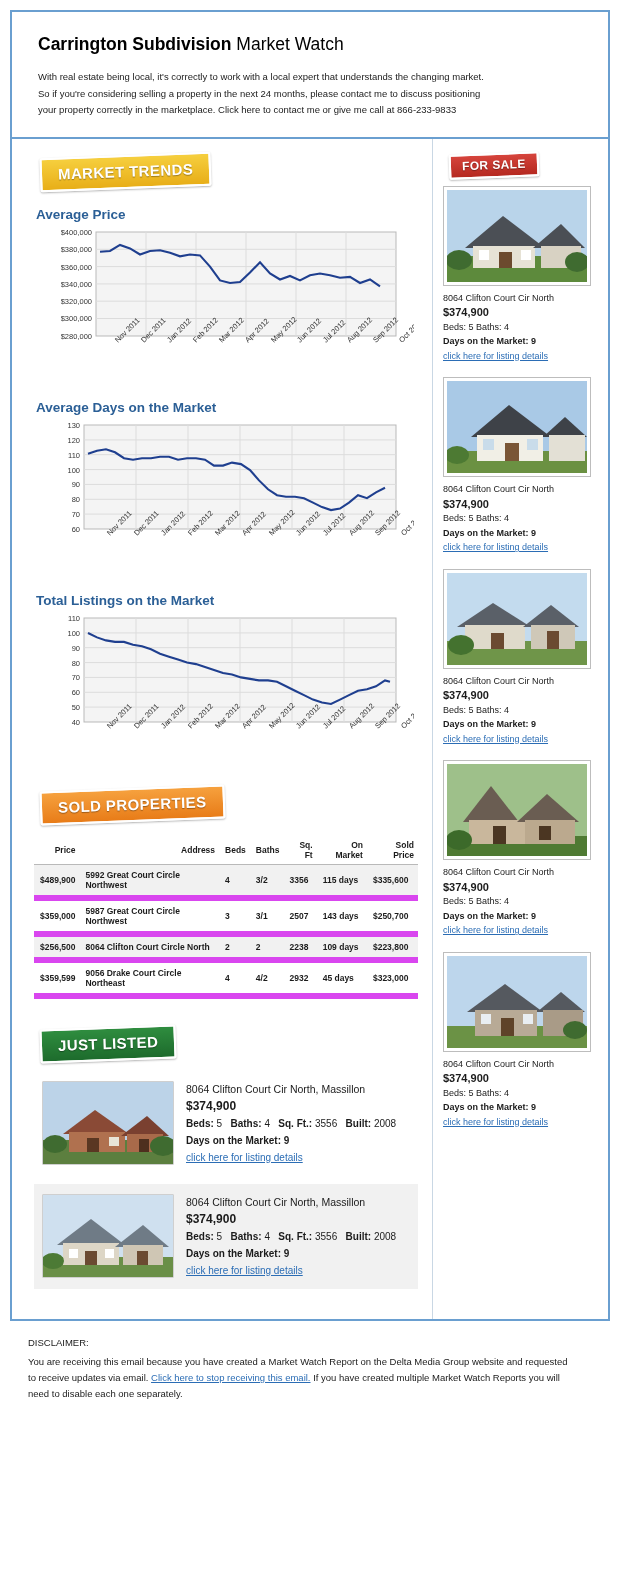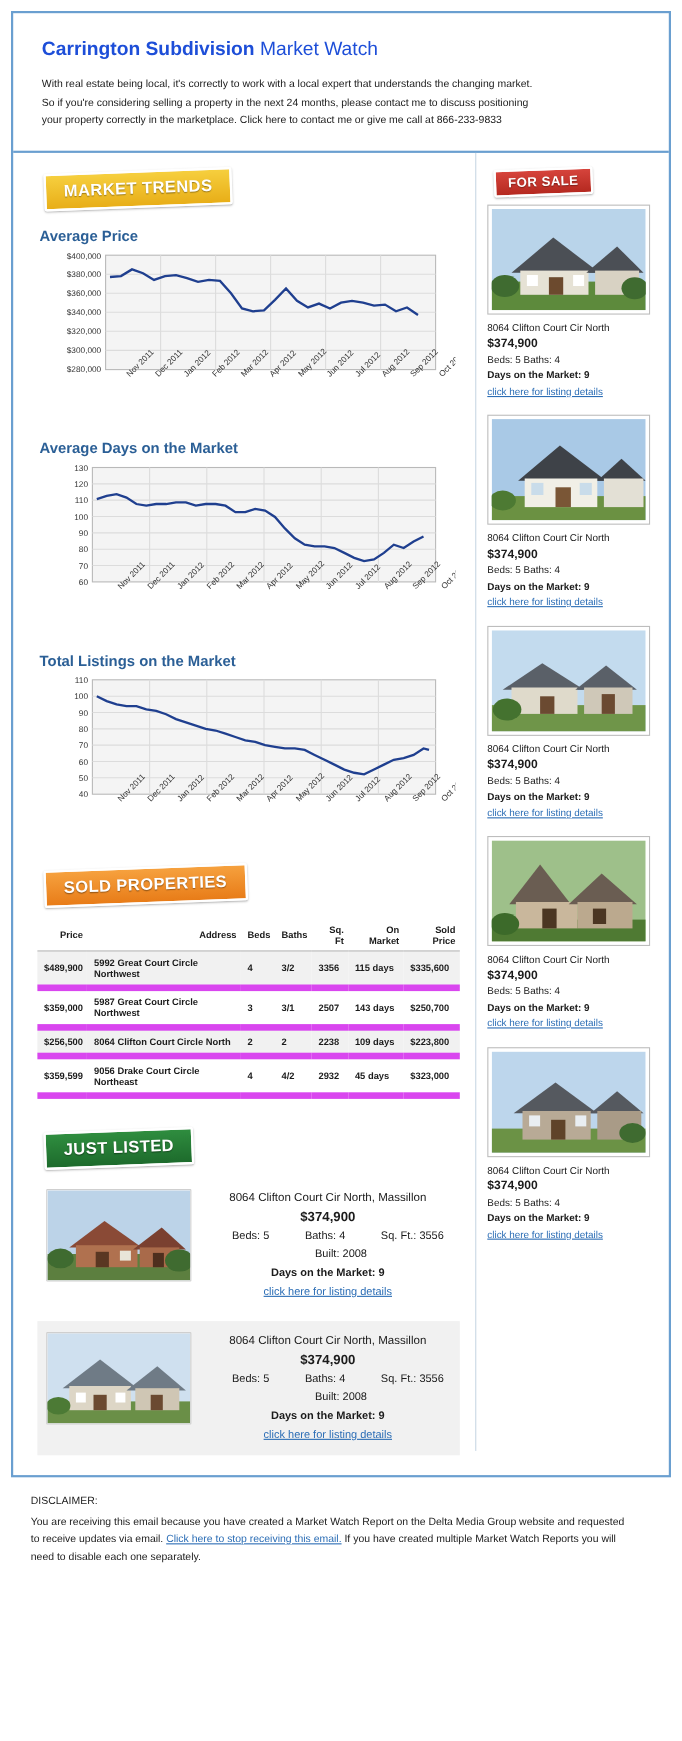--- a/index.html
+++ b/index.html
@@ -22,21 +22,21 @@
     box-sizing:border-box;
   }
   
   .header{
     border-bottom:2px solid #6a9fd0;
     padding:22px 26px 18px 26px;
   }
   .title{
     font-size:17.5px;
     line-height:21px;
-    color:#1d4ed8;
+    color:#000000;
     font-weight:normal;
     margin:0 0 2px 0;
   }
   .title b{font-weight:bold;}
   .subtitle{
     font-size:15px;
     color:#1b1b1b;
     margin:0;
   }
   .intro{
@@ -135,34 +135,33 @@
   }
   .sold-table tbody tr:nth-child(odd){background:#f1f1f1;}
   .sold-table .num{text-align:left;}
   
   .listing{
     display:flex;
     gap:12px;
     padding:10px 8px;
     margin-bottom:8px;
     align-items:flex-start;
-    text-align:center;
   }
   .listing.alt{background:#f1f1f1;}
   .listing .thumb{
     width:130px;height:82px;
     border:1px solid #cfcfcf;
     flex:0 0 auto;
     overflow:hidden;
     border-radius:1px;
   }
   .listing .info{font-size:10px;line-height:17px;color:#1b1b1b;}
   .listing .addr{font-size:10.5px;}
   .listing .price{font-size:12px;font-weight:bold;}
-  .listing .specs b{font-weight:normal;margin-left:24px;}
+  .listing .specs b{font-weight:bold;}
   .link{
     color:#2b6db5;
     text-decoration:underline;
     cursor:pointer;
   }
   
   .fs-card{margin-bottom:14px;}
   .fs-card .photo{
     width:140px;height:92px;
     border:1px solid #bdbdbd;

